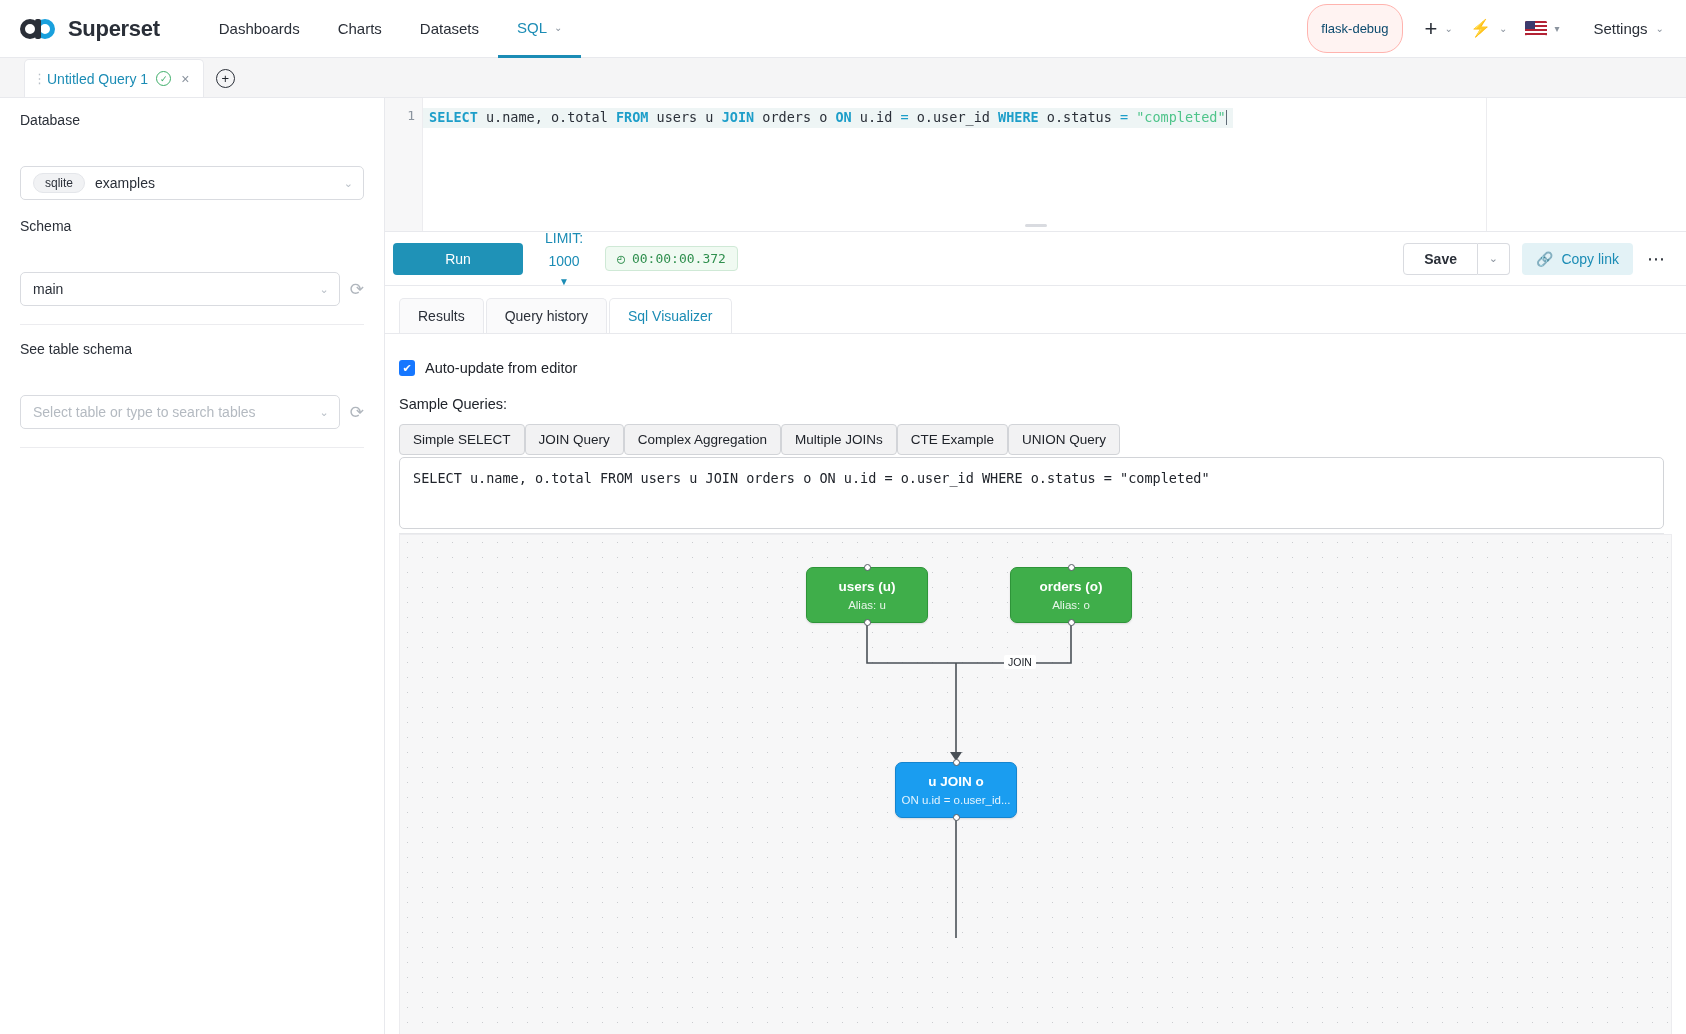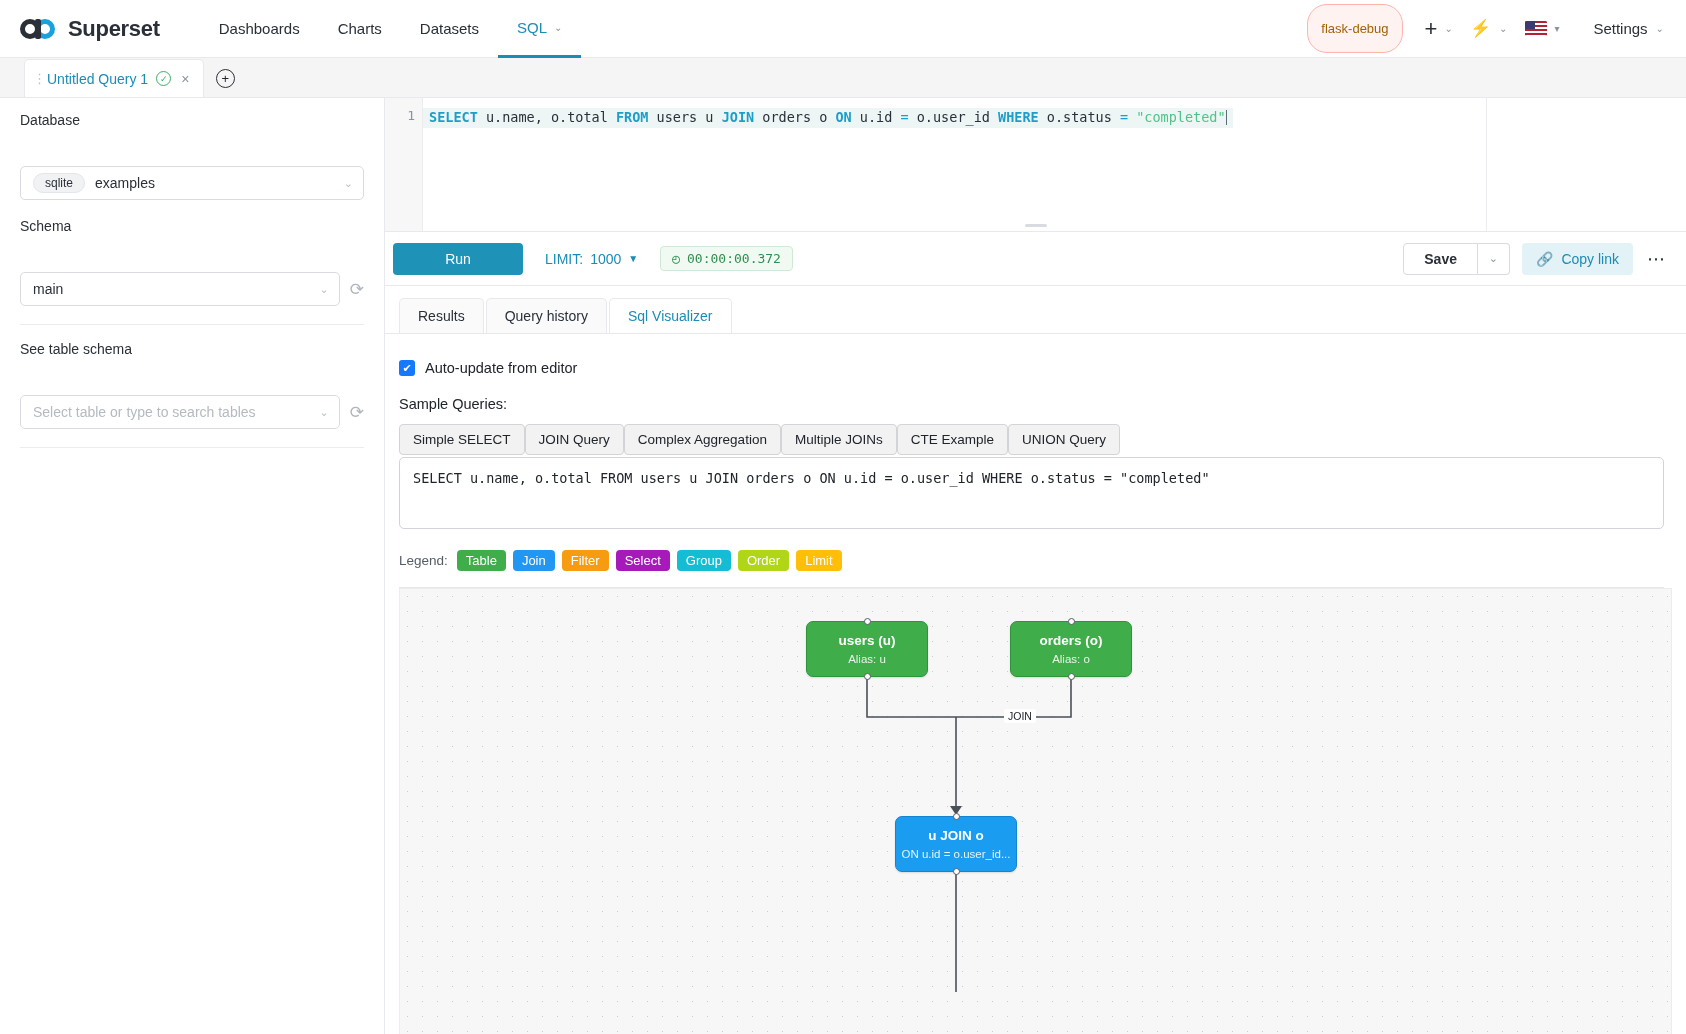--- a/index.html
+++ b/index.html
@@ -39,21 +39,21 @@
   .navlinks { display: flex; align-items: center; gap: 0; height: 58px; }
   .navlink {
     font-size: 15px; color: #2a2f38; padding: 0 19px;
     height: 58px; display: flex; align-items: center; cursor: pointer;
     text-decoration: none;
   }
   .navlink.active { color: #1b8cb5; border-bottom: 3px solid #1b8cb5; }
   .navlink .caret { margin-left: 7px; font-size: 10px; color: #8a939e; }
   .nav-right { margin-left: auto; display: flex; align-items: center; gap: 0; }
   .debug-badge {
-    border: 1px solid #ffb3ae; color: #a16207; background: #fff3f2;
+    border: 1px solid #ffb3ae; color: #0c4a6e; background: #fff3f2;
     border-radius: 20px; padding: 16px 13px; font-size: 13px; margin-right: 22px;
   }
   .nav-icon-grp { display: flex; align-items: center; gap: 7px; margin-right: 18px; cursor: pointer; }
   .nav-plus { font-size: 22px; color: #2a2f38; line-height: 1; font-weight: 300; }
   .nav-bolt { font-size: 17px; color: #2a2f38; line-height: 1; }
   .mini-caret { font-size: 10px; color: #8a939e; }
   .flag {
     width: 22px; height: 15px; border-radius: 2px; overflow: hidden;
     position: relative; background: #b22234; display: inline-block;
   }
@@ -142,21 +142,21 @@
   .toolbar {
     height: 54px; display: flex; align-items: center; padding: 0 20px 0 8px;
     background: #fff; border-bottom: 1px solid #e8e9ed; position: relative;
   }
   .run-btn {
     width: 130px; height: 32px; background: #1f92b7; color: #fff; border: none;
     border-radius: 4px; font-size: 14px; cursor: pointer;
   }
   .limit-ctl {
     margin-left: 22px; color: #1b8cb5; font-size: 14px; display: flex;
-    align-items: center; gap: 7px; cursor: pointer;
+    align-items: center; gap: 7px; cursor: pointer; flex-direction: column;
   }
   .limit-ctl .lbl-muted { color: #1b8cb5; }
   .limit-ctl .tri { font-size: 10px; }
   .timer-pill {
     margin-left: 22px; border: 1px solid #cfe9d6; background: #f0faf2;
     color: #2f8f4e; border-radius: 4px; font-size: 13px; padding: 4px 11px;
     display: flex; align-items: center; gap: 7px;
     font-family: "DejaVu Sans Mono", monospace;
   }
   .tb-right { margin-left: auto; display: flex; align-items: center; gap: 0; }
@@ -410,30 +410,20 @@
           <button class="sq-btn">Simple SELECT</button>
           <button class="sq-btn">JOIN Query</button>
           <button class="sq-btn">Complex Aggregation</button>
           <button class="sq-btn">Multiple JOINs</button>
           <button class="sq-btn">CTE Example</button>
           <button class="sq-btn">UNION Query</button>
         </div>
 
         <textarea class="sql-textarea" style="">SELECT u.name, o.total FROM users u JOIN orders o ON u.id = o.user_id WHERE o.status = "completed"</textarea>
 
-        <div class="legend-row">
-          <span class="legend-lbl">Legend:</span>
-          <span class="legend-chip" style="background: rgb(63, 174, 74);">Table</span>
-          <span class="legend-chip" style="background: rgb(33, 150, 243);">Join</span>
-          <span class="legend-chip" style="background: rgb(247, 156, 16);">Filter</span>
-          <span class="legend-chip" style="background: rgb(165, 26, 184);">Select</span>
-          <span class="legend-chip" style="background: rgb(20, 188, 212);">Group</span>
-          <span class="legend-chip" style="background: rgb(176, 214, 23);">Order</span>
-          <span class="legend-chip" style="background: rgb(255, 190, 7);">Limit</span>
-        </div>
         <hr class="legend-hr">
       </div>
 
       <div class="canvas-wrap">
         <div class="canvas" id="canvas">
           <svg class="edges" id="edges">
               <path d="M 467 88 L 467 128 L 556 128" stroke="#4a5057" stroke-width="1.6" fill="none"></path>
               <path d="M 671 88 L 671 128 L 556 128" stroke="#4a5057" stroke-width="1.6" fill="none"></path>
               <path d="M 556 128 L 556 219" stroke="#4a5057" stroke-width="1.6" fill="none"></path>
               <path d="M 550 217 L 562 217 L 556 226 Z" fill="#4a5057"></path>

